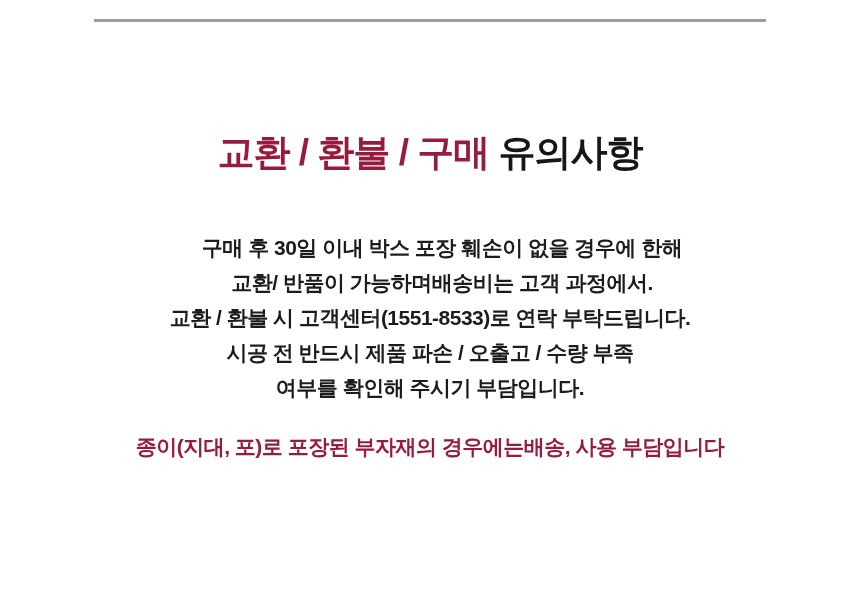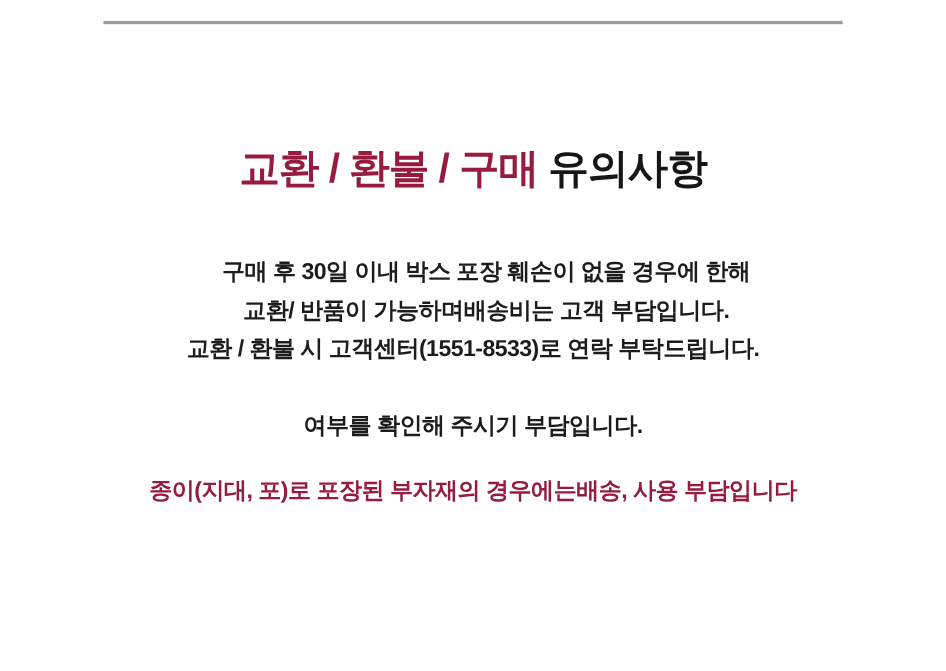--- a/index.html
+++ b/index.html
@@ -47,19 +47,19 @@
 </style>
 </head>
 <body>
 
 <div class="page">
 
   <div class="divider"></div>
 
   <h1 class="title"><span class="hl">교환 / 환불 / 구매</span><span> 유의사항</span></h1>
 
-  <p class="para p1"><span>구매 후 30일 이내 박스 포장 훼손이 없을 경우에 한해</span><br><span>교환/ 반품이 가능하며배송비는 고객 부담입니다.</span></p>
+  <p class="para p1"><span>구매 후 30일 이내 박스 포장 훼손이 없을 경우에 한해</span><br><span>교환/ 반품이 가능하며배송비는 고객 과정에서.</span></p>
 
-  <p class="para p2"><span>교환 / 환불 시 고객센터(1551-8533)로 연락 부탁드립니다.</span><br><br><span>여부를 확인해 주시기 부담입니다.</span></p>
+  <p class="para p2"><span>교환 / 환불 시 고객센터(1551-8533)로 연락 부탁드립니다.</span><br><span>시공 전 반드시 제품 파손 / 오출고 / 수량 부족</span><br><span>여부를 확인해 주시기 부담입니다.</span></p>
 
   <p class="para p3"><span>종이(지대, 포)로 포장된 부자재의 경우에는배송, 사용 부담입니다</span><br></p>
 
 </div>
 
 </body></html>

